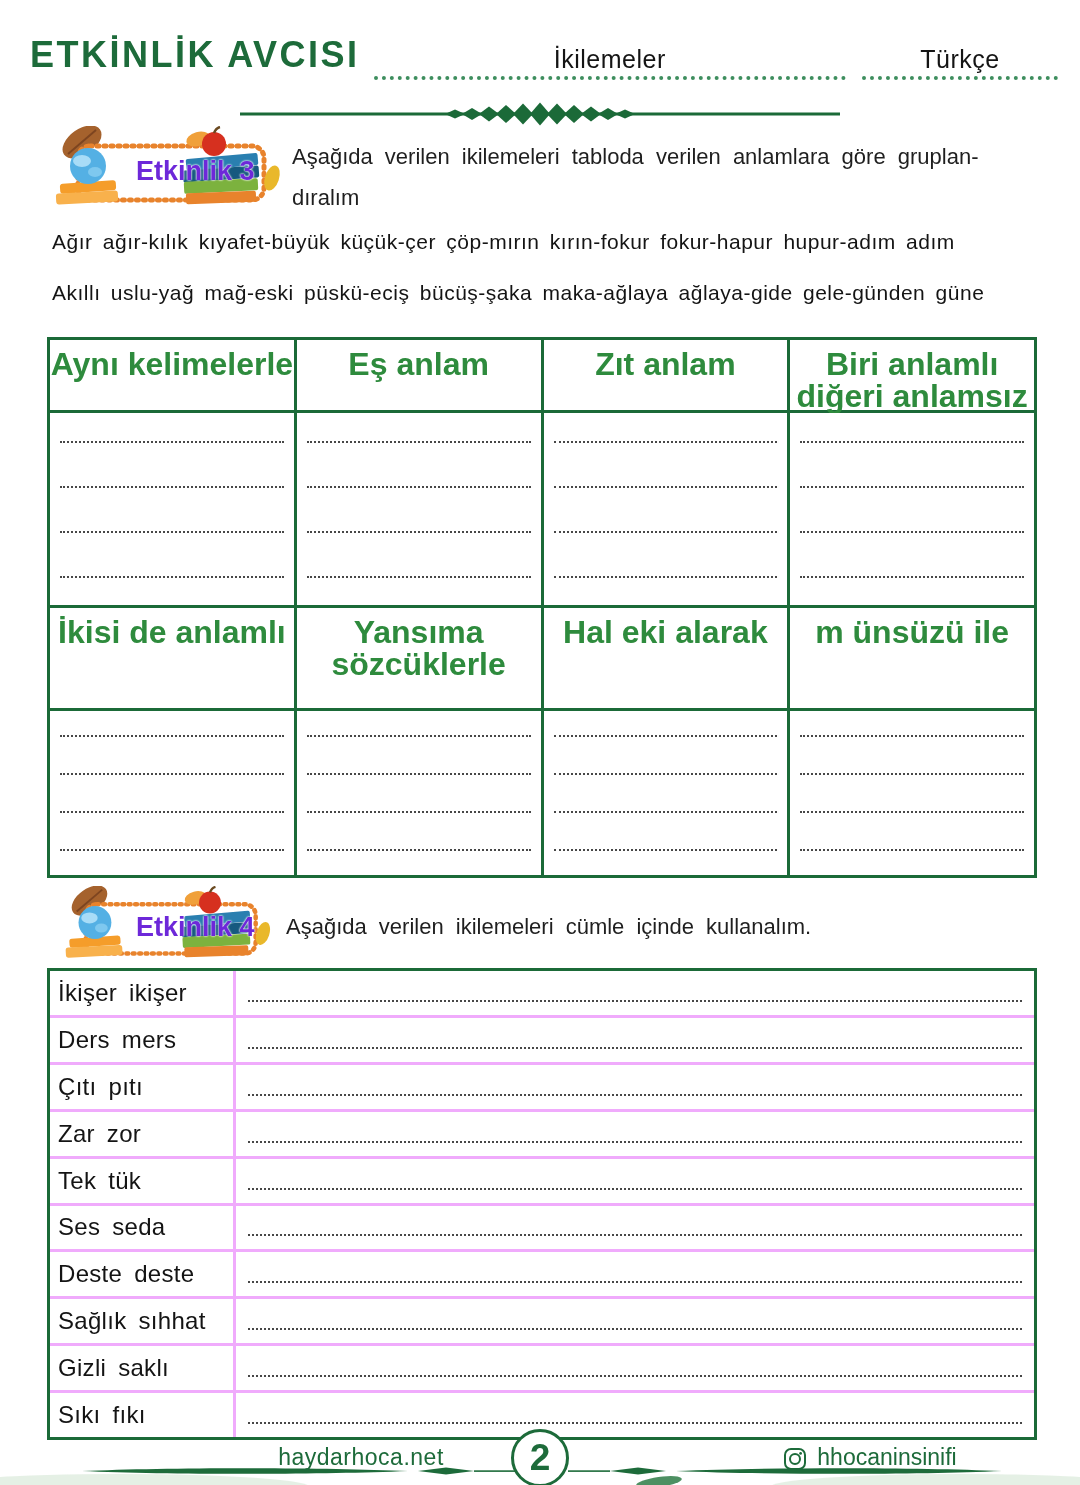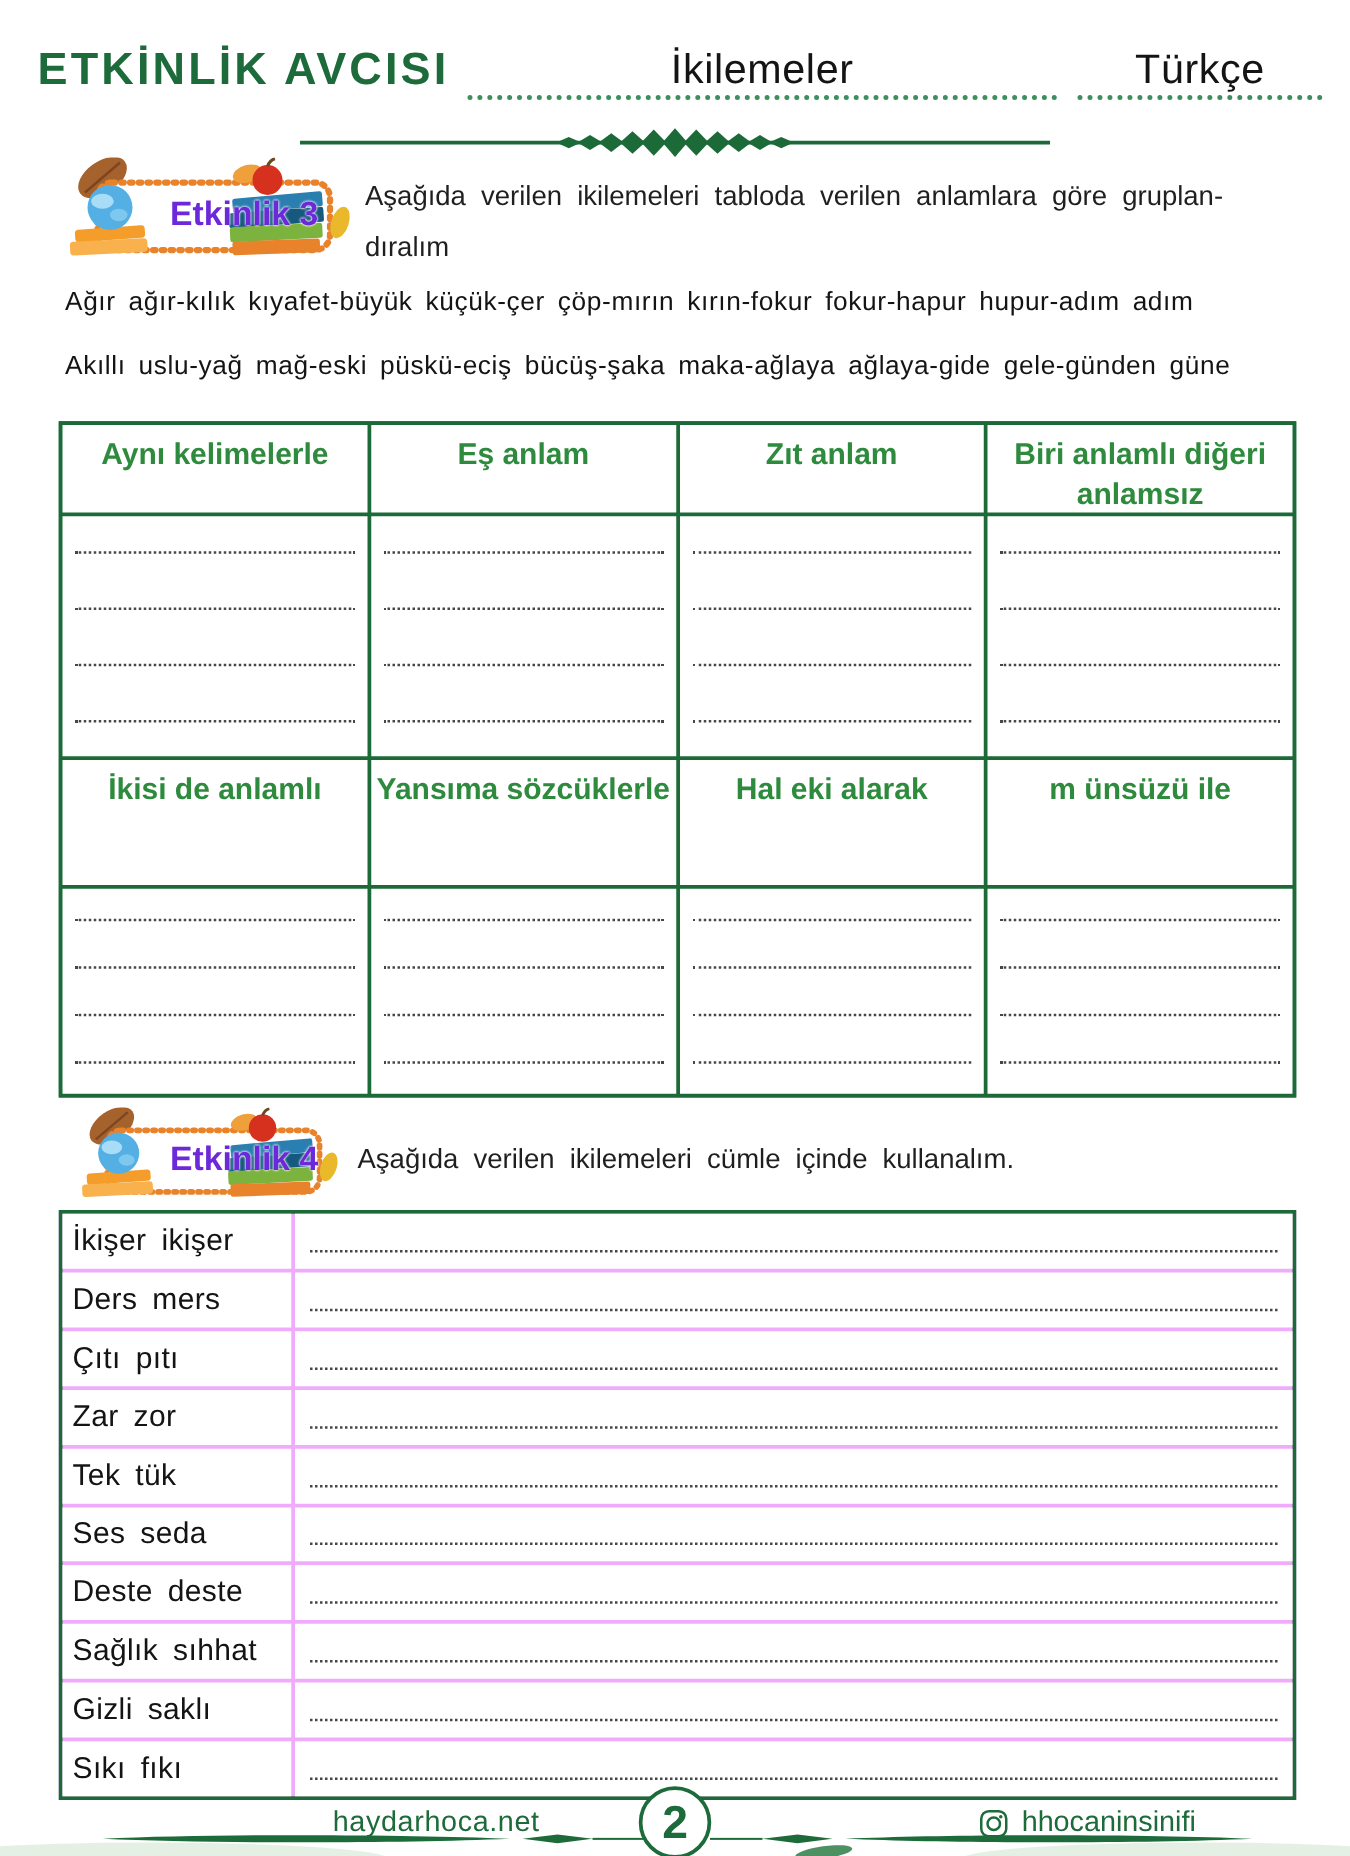--- a/index.html
+++ b/index.html
@@ -9,21 +9,21 @@
   }
   
   .hdr{position:absolute; left:30px; top:34px; right:22px; display:flex; align-items:flex-end;}
   .hdr-title{
     font-size:36px; font-weight:800; letter-spacing:2.5px; color:#1d6b3a;
     white-space:nowrap; padding-bottom:4px;
   }
   .hdr-mid{flex:1; margin-left:14px; text-align:center; border-bottom:4px dotted #3e8e5e; padding-bottom:2px;}
   .hdr-right{width:196px; margin-left:16px; text-align:center; border-bottom:4px dotted #3e8e5e; padding-bottom:2px;}
   .hand{font-weight:400; color:#141414; letter-spacing:0.5px;}
-  .hdr-mid .hand,.hdr-right .hand{font-size:33px;}
+  .hdr-mid .hand,.hdr-right .hand{font-size:25px;}
   
   .divider{position:absolute; left:240px; top:100px; width:600px; height:28px;}
   
   .badge{position:absolute; width:240px; height:92px;}
   .badge svg{position:absolute; inset:0; width:100%; height:100%;}
   .badge-label{
     position:absolute; left:88px; top:30px; font-size:27px; font-weight:800; color:#6d28d9;
     text-shadow:0 0 2px #ffffff,0 0 2px #ffffff; white-space:nowrap;
   }
   .badge3{left:48px; top:126px;}
@@ -35,38 +35,38 @@
   .words{position:absolute; left:52px; top:216px; width:1000px; font-size:21px; line-height:51px; word-spacing:4px; white-space:nowrap;}
   
   .t1{
     position:absolute; left:47px; top:337px; width:990px; height:541px; box-sizing:border-box;
     display:grid; grid-template-columns:repeat(4,1fr); grid-template-rows:70px 192px 100px 164px;
     gap:3px; background:#1b6a38; border:3px solid #1b6a38;
   }
   .t1-cell{background:#ffffff; box-sizing:border-box;}
   .t1-head{
     display:flex; align-items:flex-start; justify-content:center; text-align:center;
-    padding-top:8px; font-size:24px; font-weight:800; color:#2e8b3d; line-height:32px;
+    padding-top:8px; font-size:32px; font-weight:800; color:#2e8b3d; line-height:32px;
   }
   .t1-body{display:flex; flex-direction:column; justify-content:space-around; padding:6px 10px;}
   .dotline{height:0; border-bottom:2px dotted #474747; width:100%;}
   
   .t2{
     position:absolute; left:47px; top:968px; width:990px; height:472px; box-sizing:border-box;
     display:grid; grid-template-columns:183px 1fr; grid-auto-rows:1fr;
     gap:3px; background:#f0abfc; border:3px solid #1b6a38;
   }
   .t2-label{
     background:#ffffff; display:flex; align-items:center; padding-left:8px;
     font-size:24px; color:#141414; letter-spacing:0.3px; word-spacing:5px;
   }
   .t2-answer{background:#ffffff; display:flex; align-items:center; padding:0 12px;}
   .dotline2{height:0; border-bottom:2.5px dotted #474747; width:100%; transform:translateY(8px);}
   
-  .f-site{position:absolute; left:144px; top:1444px; width:410px; text-align:center;
+  .f-site{position:absolute; left:156px; top:1444px; width:410px; text-align:center;
     font-size:23px; color:#1d6b3a; letter-spacing:0.5px;}
   .f-insta{position:absolute; left:700px; top:1444px; width:340px; display:flex; gap:10px;
     align-items:flex-end; justify-content:center; font-size:23px; color:#1d6b3a;}
   .f-line{position:absolute; top:1464px; height:14px;}
   .f-line-left{left:78px; width:438px;}
   .f-line-right{left:568px; width:438px;}
   .f-page{
     position:absolute; left:511px; top:1429px; width:58px; height:58px; border-radius:50%;
     border:3px solid #1d6b3a; background:#ffffff; display:flex; align-items:center; justify-content:center;
     font-size:37px; font-weight:600; color:#1d6b3a; box-sizing:border-box; z-index:3;

